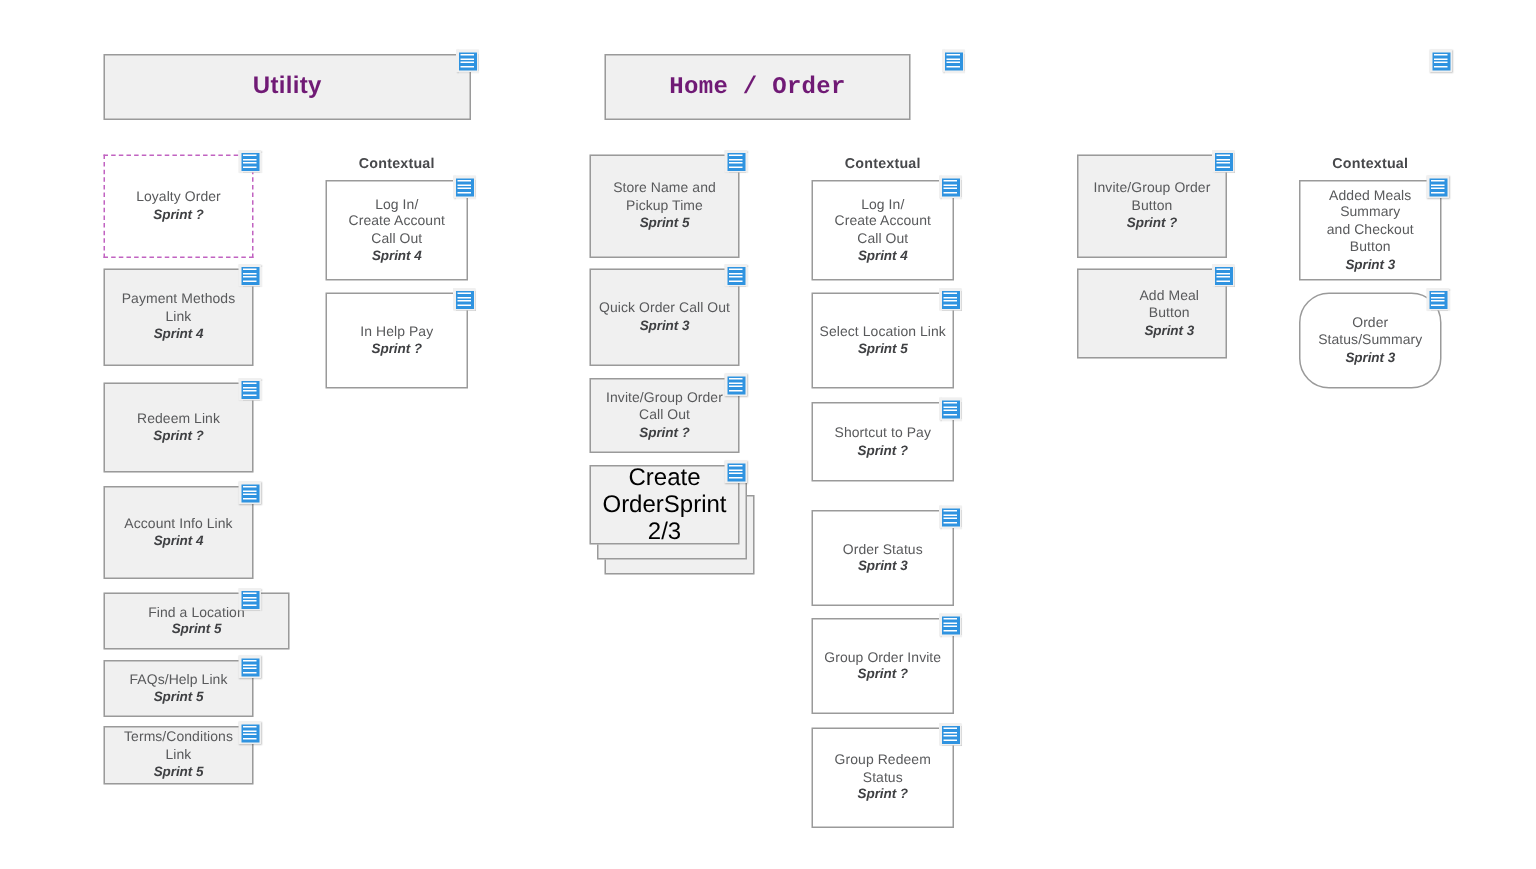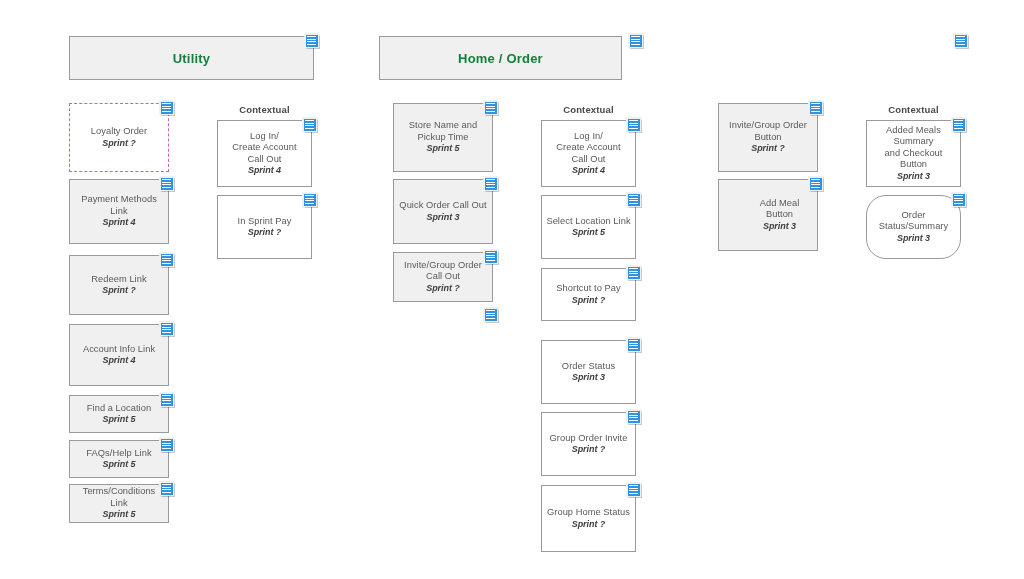--- a/index.html
+++ b/index.html
@@ -51,23 +51,23 @@
     letter-spacing: -0.05px;
   }
 
   
   .header-card {
     background: #f0f0f0;
     border: 1px solid #9a9a9a;
     height: 44px;
   }
   .header-card .t {
-    font-size: 13px;
+    font-size: 16px;
     font-weight: bold;
-    color: #15803d;
+    color: #701a75;
     letter-spacing: 0.2px;
   }
 
   
   .card.white {
     background: #ffffff;
     border: 1px solid #9a9a9a;
   }
 
   
@@ -200,21 +200,21 @@
       </div>
     </div>
     <div class="note-icon" style="left: 159px; top: 321px;">
       <div class="glyph">
         <i></i>
         <i></i>
         <i></i>
         <i></i>
       </div>
     </div>
-    <div class="card" style="left: 69px; top: 395px; width: 100px; height: 38px;">
+    <div class="card" style="left: 69px; top: 395px; width: 124px; height: 38px;">
       <div class="lines">
         <span class="t">Find a Location</span>
         <span class="sprint">Sprint 5</span>
       </div>
     </div>
     <div class="note-icon" style="left: 159px; top: 392px;">
       <div class="glyph">
         <i></i>
         <i></i>
         <i></i>
@@ -261,33 +261,33 @@
     <div class="note-icon" style="left: 302px; top: 117px;">
       <div class="glyph">
         <i></i>
         <i></i>
         <i></i>
         <i></i>
       </div>
     </div>
     <div class="card white" style="left: 217px; top: 195px; width: 95px; height: 64px;">
       <div class="lines">
-        <span class="t">In Sprint Pay</span>
+        <span class="t">In Help Pay</span>
         <span class="sprint">Sprint ?</span>
       </div>
     </div>
     <div class="note-icon" style="left: 302px; top: 192px;">
       <div class="glyph">
         <i></i>
         <i></i>
         <i></i>
         <i></i>
       </div>
     </div>
-    <div class="card header-card" style="left: 379px; top: 36px; width: 243px; height: 44px;">
+    <div class="card header-card" style="left: 403px; top: 36px; width: 204px; height: 44px; font-family: Liberation Mono, monospace;">
       <span class="t">Home / Order</span>
     </div>
     <div class="note-icon" style="left: 628px; top: 33px;">
       <div class="glyph">
         <i></i>
         <i></i>
         <i></i>
         <i></i>
       </div>
     </div>
@@ -326,20 +326,27 @@
         <span class="t">Call Out</span>
         <span class="sprint">Sprint ?</span>
       </div>
     </div>
     <div class="note-icon" style="left: 483px; top: 249px;">
       <div class="glyph">
         <i></i>
         <i></i>
         <i></i>
         <i></i>
+      </div>
+    </div>
+    <div class="stack" style="left: 393px; top: 310px; width: 110px; height: 73px;">
+      <div class="sheet s3" style="width: 100px; height: 53px;"></div>
+      <div class="sheet s2" style="width: 100px; height: 53px;"></div>
+      <div class="sheet s1" style="width: 100px; height: 53px;">
+        <div class="lines"><span class="t">Create Order</span><span class="sprint">Sprint 2/3</span></div>
       </div>
     </div>
     <div class="note-icon" style="left: 483px; top: 307px;">
       <div class="glyph">
         <i></i>
         <i></i>
         <i></i>
         <i></i>
       </div>
     </div>
@@ -411,21 +418,21 @@
     <div class="note-icon" style="left: 626px; top: 409px;">
       <div class="glyph">
         <i></i>
         <i></i>
         <i></i>
         <i></i>
       </div>
     </div>
     <div class="card white" style="left: 541px; top: 485px; width: 95px; height: 67px;">
       <div class="lines">
-        <span class="t">Group Home Status</span>
+        <span class="t">Group Redeem Status</span>
         <span class="sprint">Sprint ?</span>
       </div>
     </div>
     <div class="note-icon" style="left: 626px; top: 482px;">
       <div class="glyph">
         <i></i>
         <i></i>
         <i></i>
         <i></i>
       </div>
@@ -446,21 +453,21 @@
       </div>
     </div>
     <div class="note-icon" style="left: 808px; top: 100px;">
       <div class="glyph">
         <i></i>
         <i></i>
         <i></i>
         <i></i>
       </div>
     </div>
-    <div class="card" style="left: 718px; top: 179px; width: 100px; height: 72px; padding-left: 23px;">
+    <div class="card" style="left: 718px; top: 179px; width: 100px; height: 60px; padding-left: 23px;">
       <div class="lines">
         <span class="t">Add Meal Button</span>
         <span class="sprint">Sprint 3</span>
       </div>
     </div>
     <div class="note-icon" style="left: 808px; top: 176px;">
       <div class="glyph">
         <i></i>
         <i></i>
         <i></i>

